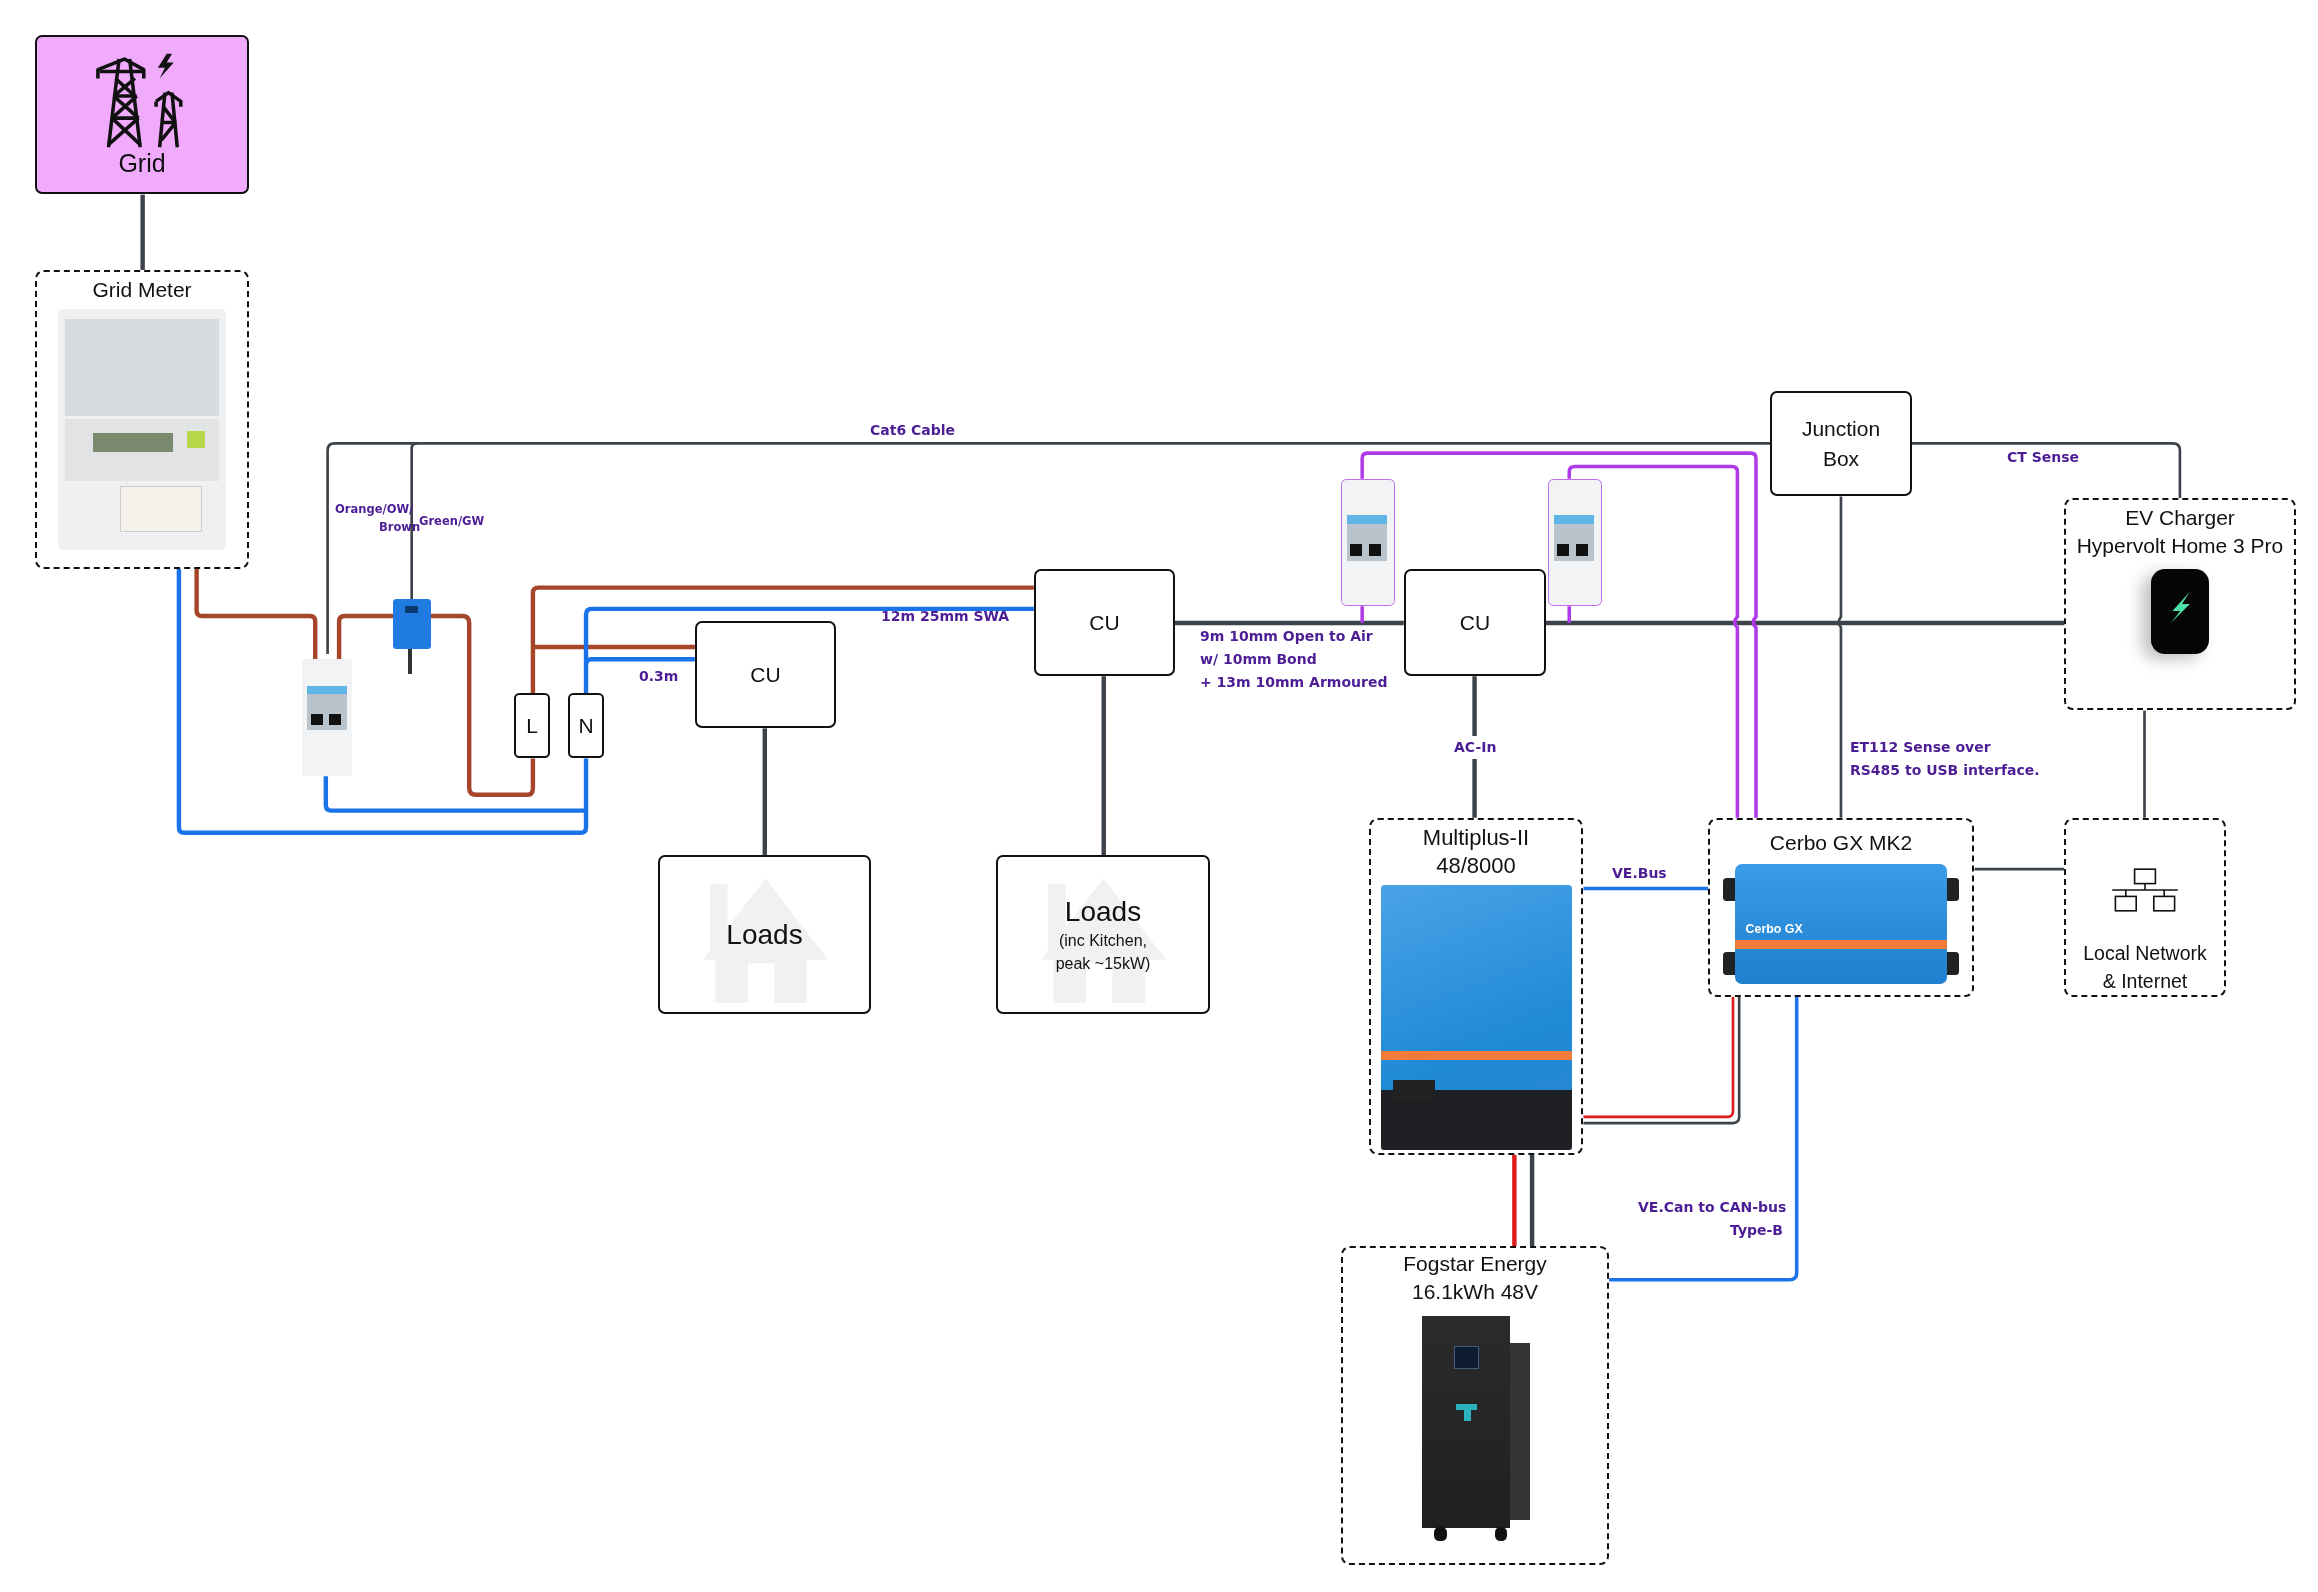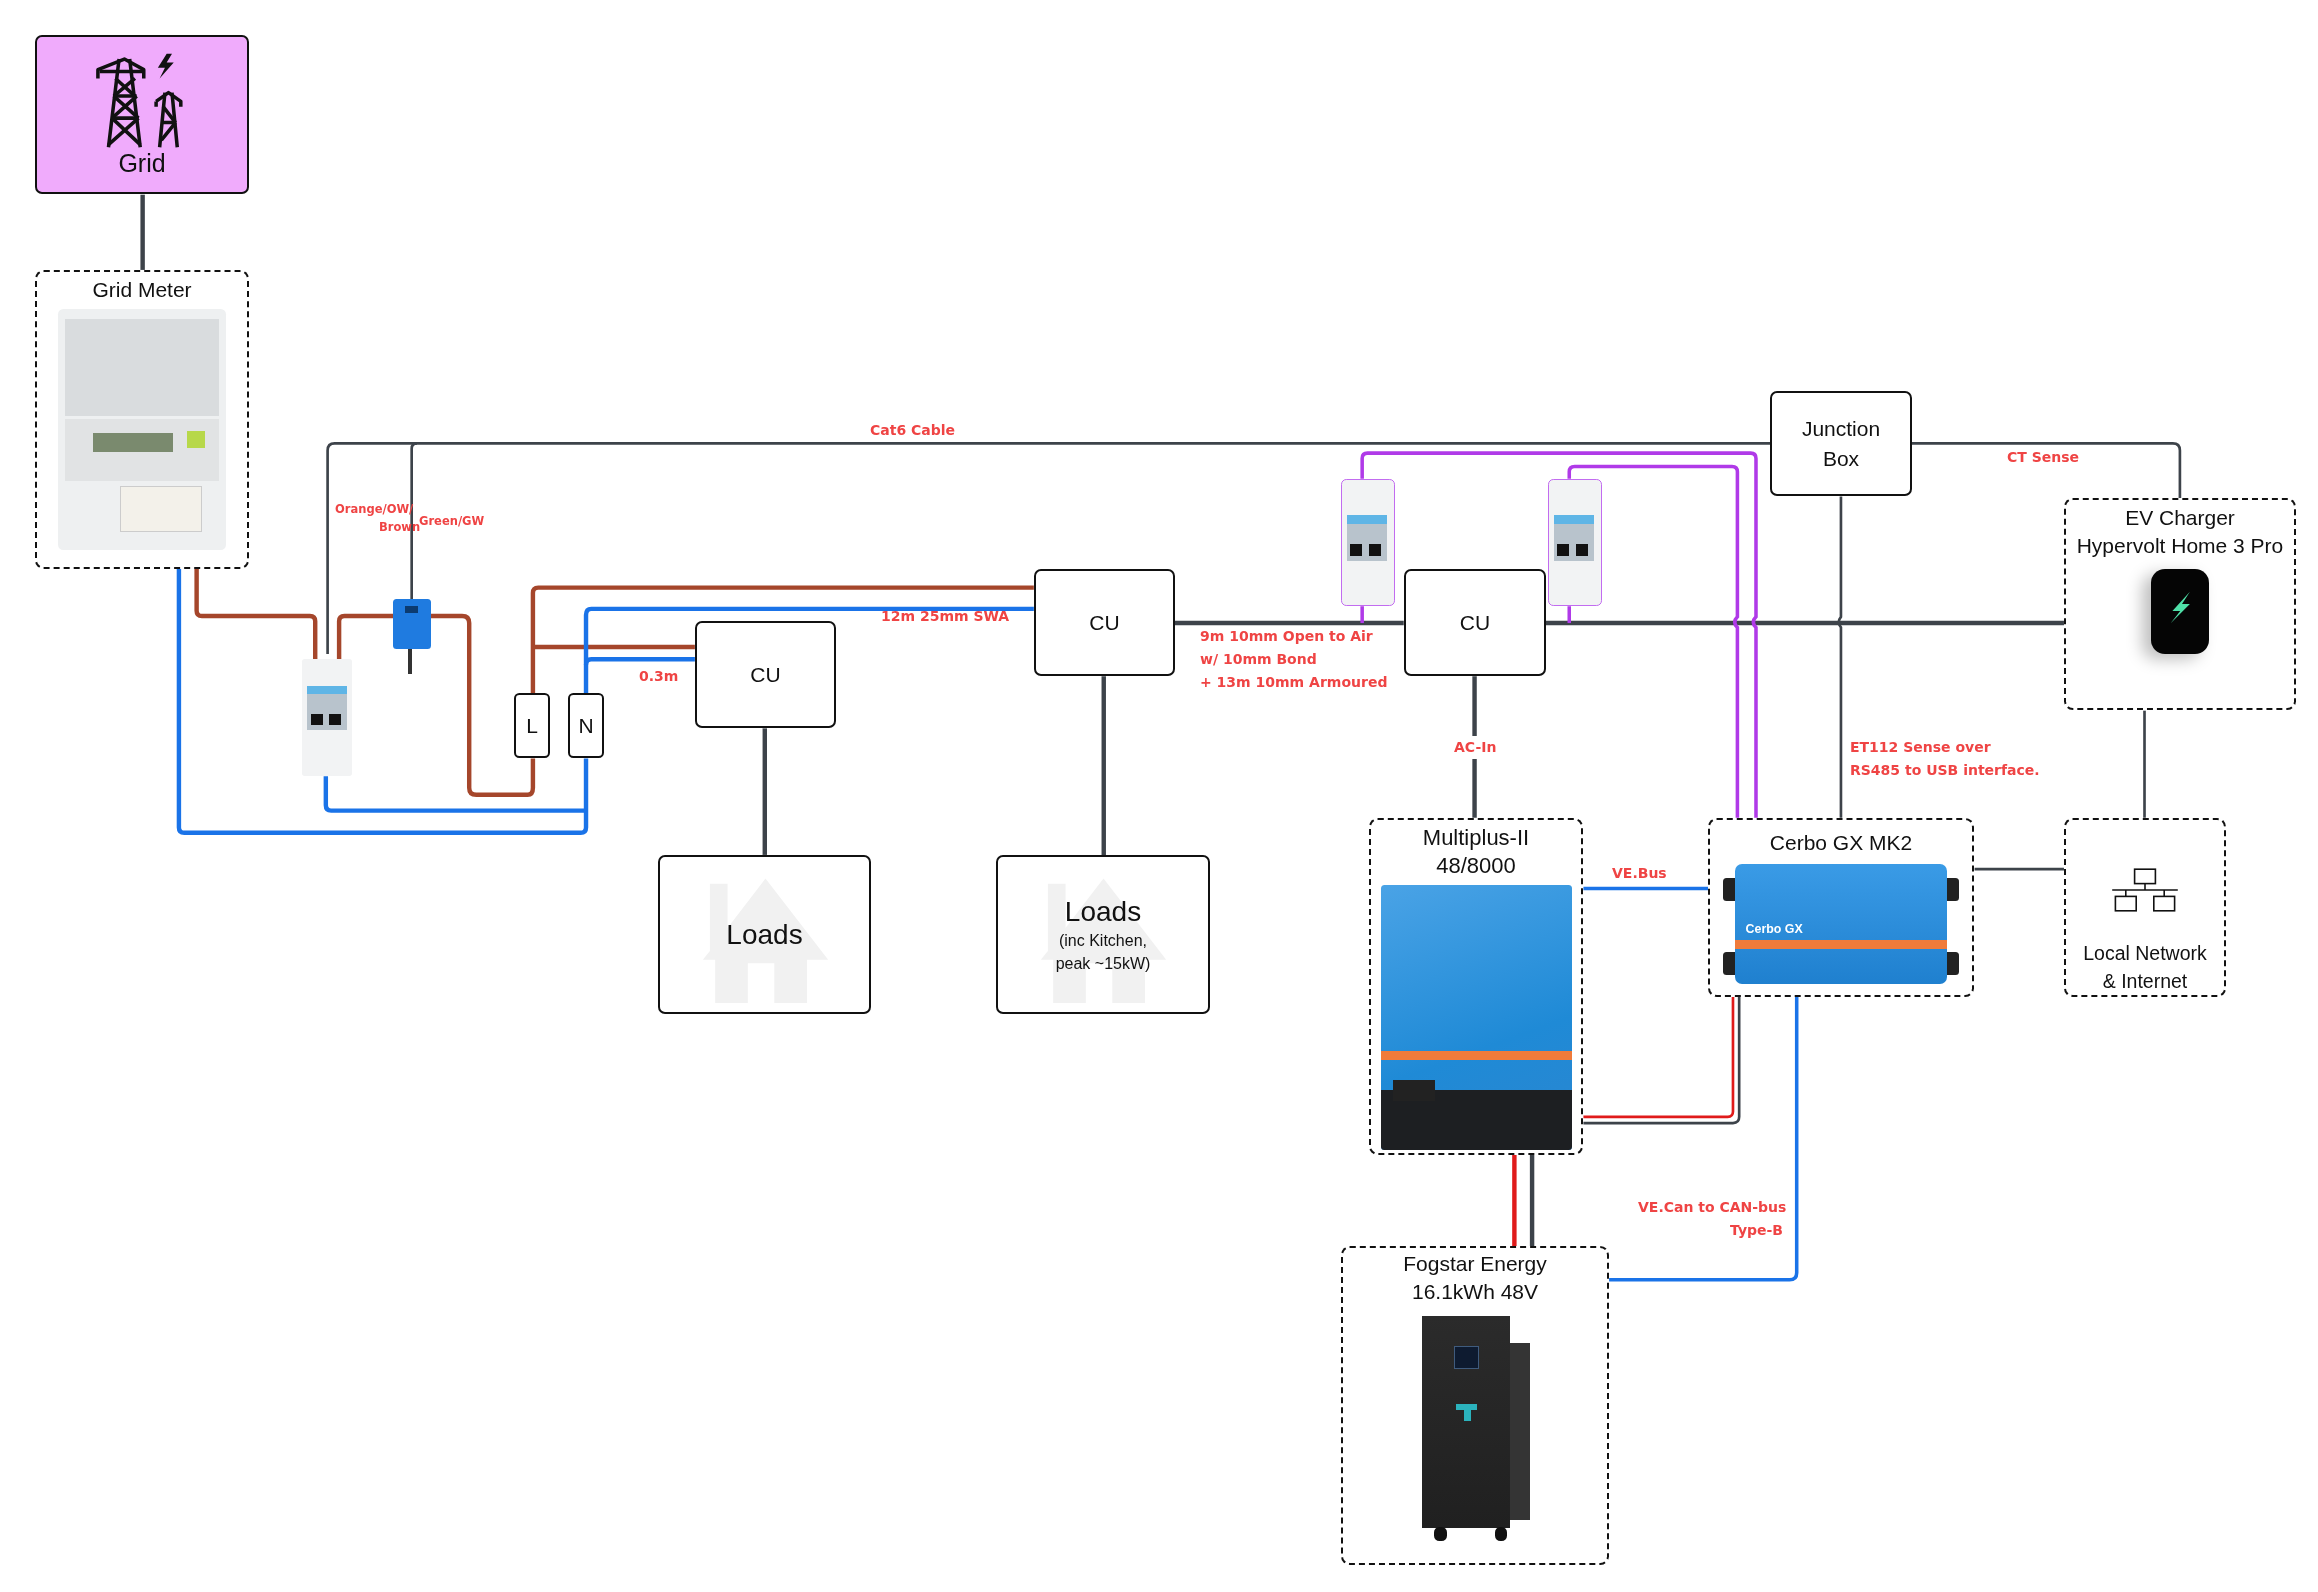--- a/index.html
+++ b/index.html
@@ -1,21 +1,21 @@
 <!DOCTYPE html>
 <html style="font-size:14px"><head>
 <meta charset="utf-8">
 <style>
   html,body{margin:0;padding:0;background:#ffffff;}
   body{width:2319px;height:1593px;position:relative;overflow:hidden;font-family:"Liberation Sans",sans-serif;color:#111;}
   svg.wires{position:absolute;left:0;top:0;width:2319px;height:1593px;}
   .node{position:absolute;box-sizing:border-box;border:2.7px solid #111;border-radius:7px;background:#fff;display:flex;flex-direction:column;align-items:center;justify-content:center;text-align:center;}
   .dashed{border:2.7px dashed #111;border-radius:8.8px;background:#fff;justify-content:flex-start;}
   .title{font-size:21px;line-height:28px;color:#111;}
-  .lbl{position:absolute;font-family:"DejaVu Sans",sans-serif;font-weight:bold;font-size:14px;line-height:23px;color:#ef4444;white-space:nowrap;}
+  .lbl{position:absolute;font-family:"DejaVu Sans",sans-serif;font-weight:bold;font-size:14px;line-height:23px;color:#4c1d95;white-space:nowrap;}
   .cu{font-size:21px;}
   .lnbox{font-size:19.5px;}
 </style>
 </head>
 <body>
 
 <svg class="wires" viewBox="0 0 2620 1800">
 
   <line x1="161" y1="220" x2="161" y2="305" stroke="#3d434a" stroke-width="5"></line>
 

